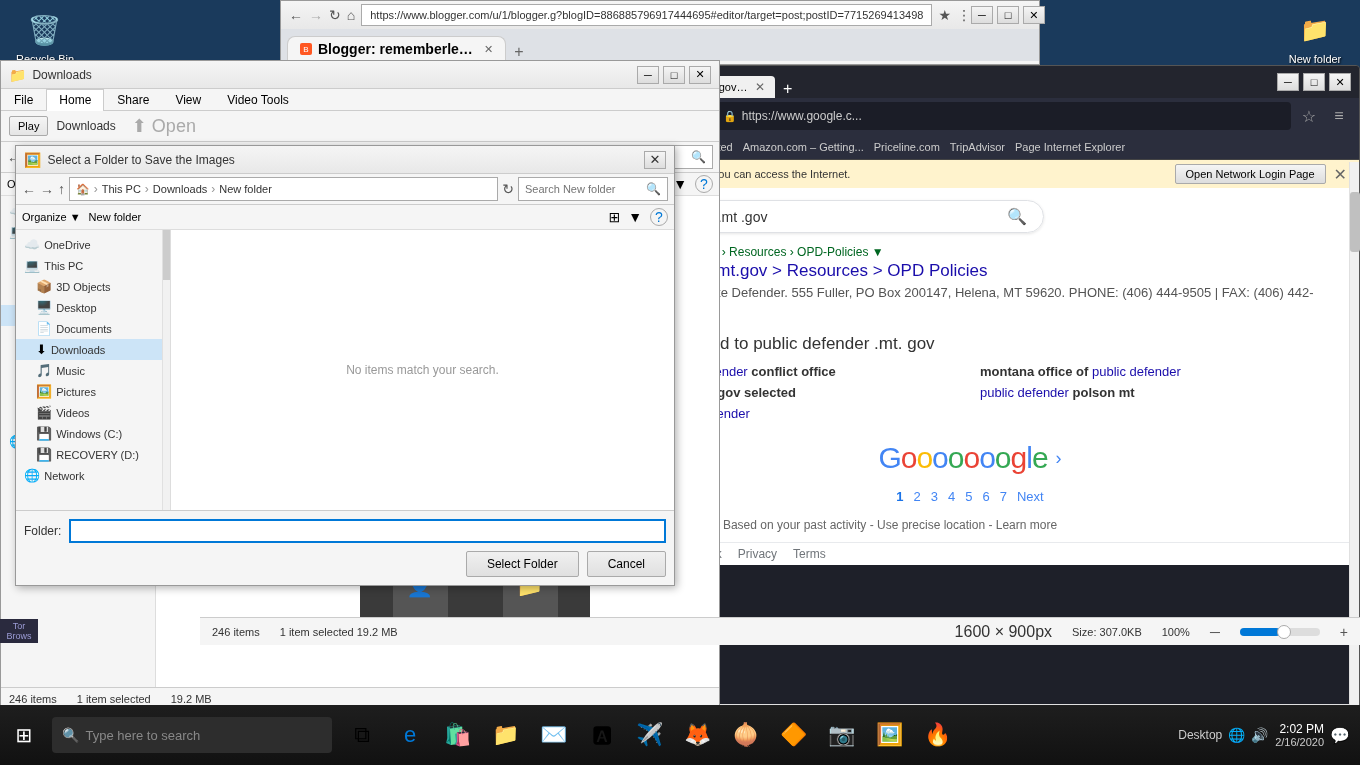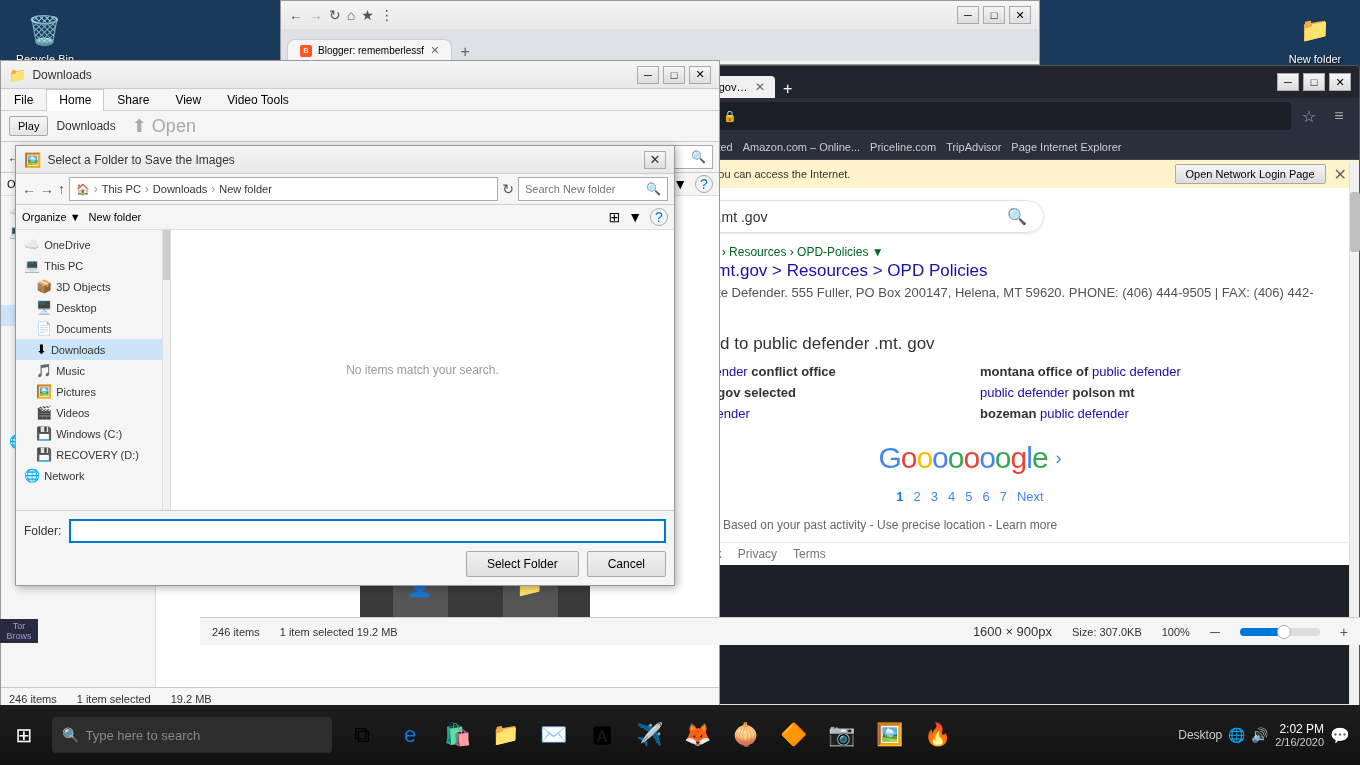--- a/index.html
+++ b/index.html
@@ -161,33 +161,36 @@
     <div class="icon-label">New folder</div>
   </div>
 
   <div class="blogger-window">
     <div class="blogger-titlebar">
       <div style="flex:1; display:flex; align-items:center; gap:6px;">
         <span style="font-size:14px; cursor:pointer; color:#555;">←</span>
         <span style="font-size:14px; cursor:pointer; color:#aaa;">→</span>
         <span style="font-size:14px; cursor:pointer; color:#555;">↻</span>
         <span style="font-size:14px; cursor:pointer; color:#555;">⌂</span>
+        <div style="flex:1; background:white; border:1px solid #aaa; height:22px; display:flex; align-items:center; padding:0 8px; font-size:11px; color:#333; overflow:hidden;">
+          <span style="white-space:nowrap; overflow:hidden; text-overflow:ellipsis;">https://www.blogger.com/u/1/blogger.g?blogID=886885796917444695#editor/target=post;postID=7715269413498</span>
+        </div>
         <span style="font-size:14px; cursor:pointer; color:#555;">★</span>
         <span style="font-size:14px; cursor:pointer; color:#555;">⋮</span>
       </div>
       <div class="explorer-title-controls">
         <button class="title-btn">─</button>
         <button class="title-btn">□</button>
         <button class="title-btn">✕</button>
       </div>
     </div>
     <div class="blogger-tabs-bar">
       <div class="blogger-tab">
         <div class="blogger-tab-favicon">B</div>
-        <span style="font-size:10px; max-width:160px; overflow:hidden; text-overflow:ellipsis; white-space:nowrap;">Blogger: rememberlessf</span>
+        <span style="font-size:14px; max-width:160px; overflow:hidden; text-overflow:ellipsis; white-space:nowrap;font-weight:bold;">Blogger: rememberlessf</span>
         <span style="font-size:11px; cursor:pointer; color:#666;">✕</span>
       </div>
       <span style="font-size:16px; cursor:pointer; color:#666; padding:0 8px;">+</span>
     </div>
   </div>
 
   <div class="firefox-window">
     <div class="firefox-titlebar">
       <div class="firefox-tabs">
         <div class="firefox-tab">
@@ -204,30 +207,31 @@
         <button class="title-btn">✕</button>
       </div>
     </div>
     <div class="firefox-navbar">
       <button class="ff-nav-btn">←</button>
       <button class="ff-nav-btn">→</button>
       <button class="ff-nav-btn">↻</button>
       <button class="ff-nav-btn">⌂</button>
       <div class="ff-address-bar">
         <span class="ff-lock-icon">🔒</span>
+        <span class="ff-address-text">https://www.google.c...</span>
       </div>
       <div class="ff-toolbar-icons">
         <button class="ff-nav-btn">☆</button>
         <button class="ff-nav-btn">≡</button>
       </div>
     </div>
     <div class="ff-bookmarks">
       <span class="ff-bookmark-item">Most Visited</span>
       <span class="ff-bookmark-item">Getting Started</span>
-      <span class="ff-bookmark-item">Amazon.com – Online...</span>
+      <span class="ff-bookmark-item">Amazon.com – Getting...</span>
       <span class="ff-bookmark-item">Priceline.com</span>
       <span class="ff-bookmark-item">TripAdvisor</span>
       <span class="ff-bookmark-item">Page Internet Explorer</span>
     </div>
     <div class="ff-login-notice">
       <span>in to this network before you can access the Internet.</span>
       <div style="display:flex; align-items:center; gap:8px;">
         <button style="padding:3px 10px; font-size:11px; background:linear-gradient(to bottom,#f5f5f5,#ddd); border:1px solid #aaa; cursor:pointer; border-radius:2px;">Open Network Login Page</button>
         <span class="ff-login-notice-close">✕</span>
       </div>
@@ -253,21 +257,20 @@
       </div>
 
       <div style="padding:10px 20px;">
         <div style="font-size:17px; color:#333; margin-bottom:10px;">Searches related to public defender .mt. gov</div>
         <div style="display:grid; grid-template-columns:1fr 1fr; gap:6px 20px;">
           <span style="font-size:13px; color:#1a0dab; cursor:pointer;"><b style="color:#333;">montana </b>public defender <b style="color:#333;">conflict office</b></span>
           <span style="font-size:13px; color:#1a0dab; cursor:pointer;"><b style="color:#333;">montana office of </b>public defender</span>
           <span style="font-size:13px; color:#1a0dab; cursor:pointer;"><b style="color:#333;">publicdefender mt gov selected</b></span>
           <span style="font-size:13px; color:#1a0dab; cursor:pointer;">public defender <b style="color:#333;">polson mt</b></span>
           <span style="font-size:13px; color:#1a0dab; cursor:pointer;"><b style="color:#333;">missoula</b> public defender</span>
-          <span style="font-size:13px; color:#1a0dab; cursor:pointer;"><b style="color:#333;">bozeman</b> public defender</span>
         </div>
       </div>
 
       <div style="display:flex; align-items:center; justify-content:center; padding:10px 0; gap:8px;">
         <div style="font-size:30px; font-weight:300; letter-spacing:-1px;">
           <span style="color:#4285f4;">G</span><span style="color:#ea4335;">o</span><span style="color:#fbbc05;">o</span><span style="color:#4285f4;">o</span><span style="color:#34a853;">o</span><span style="color:#ea4335;">o</span><span style="color:#4285f4;">o</span><span style="color:#34a853;">o</span><span style="color:#ea4335;">g</span><span style="color:#4285f4;">l</span><span style="color:#34a853;">e</span>
         </div>
         <span style="color:#4285f4; font-size:18px; cursor:pointer;">›</span>
       </div>
       <div style="display:flex; align-items:center; justify-content:center; gap:10px; font-size:13px; color:#70757a; padding:4px 0;">
@@ -534,21 +537,21 @@
     <div style="padding:4px 20px; font-size:12px; cursor:pointer;">Save As...</div>
     <div style="padding:4px 20px; font-size:12px; cursor:pointer;">Help</div>
   </div>
 
   <div style="position:absolute; bottom:62px; left:0; width:38px; background:#2a2a3e; color:#9b9bd4; font-size:9px; text-align:center; padding:2px;">Tor Brows</div>
 
   <div style="position:absolute; bottom:60px; left:200px; right:0; height:28px; background:#f5f5f5; border-top:1px solid #ccc; display:flex; align-items:center; padding:0 12px; gap:20px;">
     <span style="font-size:11px; color:#333;">246 items</span>
     <span style="font-size:11px; color:#333;">1 item selected  19.2 MB</span>
     <span style="flex:1;"></span>
-    <span style="font-size:13px; color:#333;">1600 × 900px</span>
+    <span style="font-size:16px; color:#333;">1600 × 900px</span>
     <span style="font-size:11px; color:#333;">Size: 307.0KB</span>
     <span style="font-size:11px; color:#333;">100%</span>
 
     <span style="font-size:14px; cursor:pointer; color:#555;">─</span>
     <div style="width:80px; height:8px; background:#ddd; border-radius:4px; position:relative;">
       <div style="width:50%; height:8px; background:#0078d7; border-radius:4px;"></div>
       <div style="width:14px; height:14px; background:white; border:1px solid #aaa; border-radius:50%; position:absolute; top:-3px; left:46%; cursor:pointer;"></div>
     </div>
     <span style="font-size:14px; cursor:pointer; color:#555;">+</span>
   </div>

